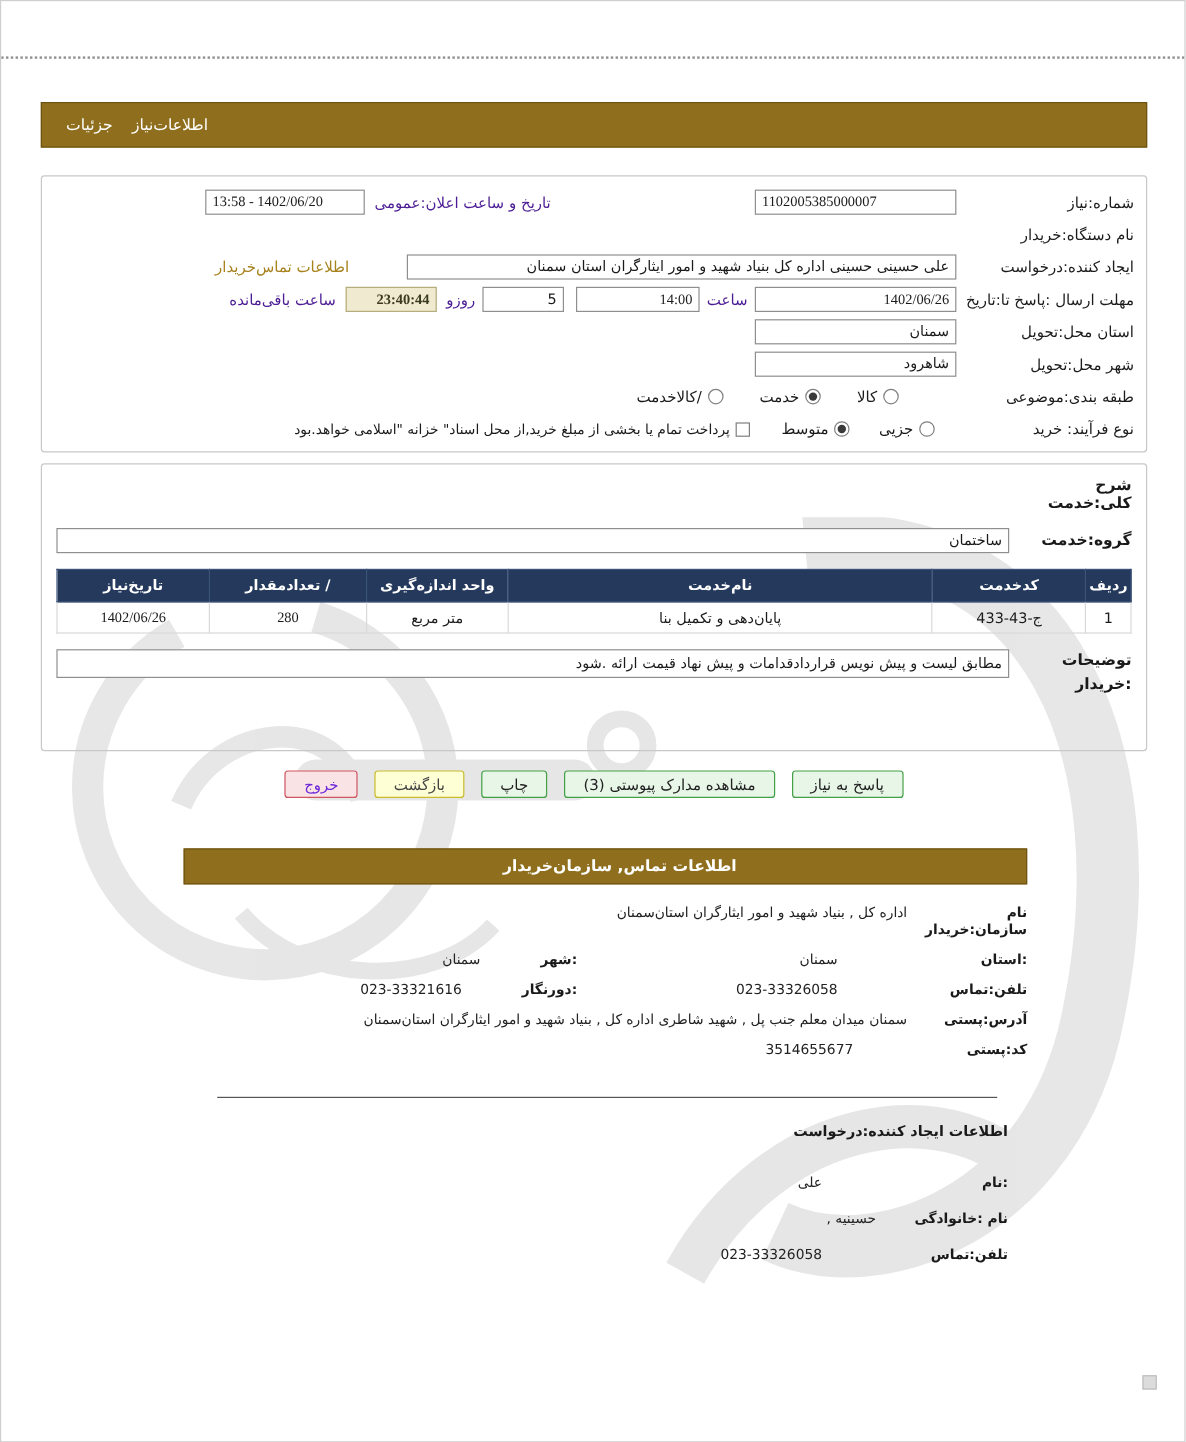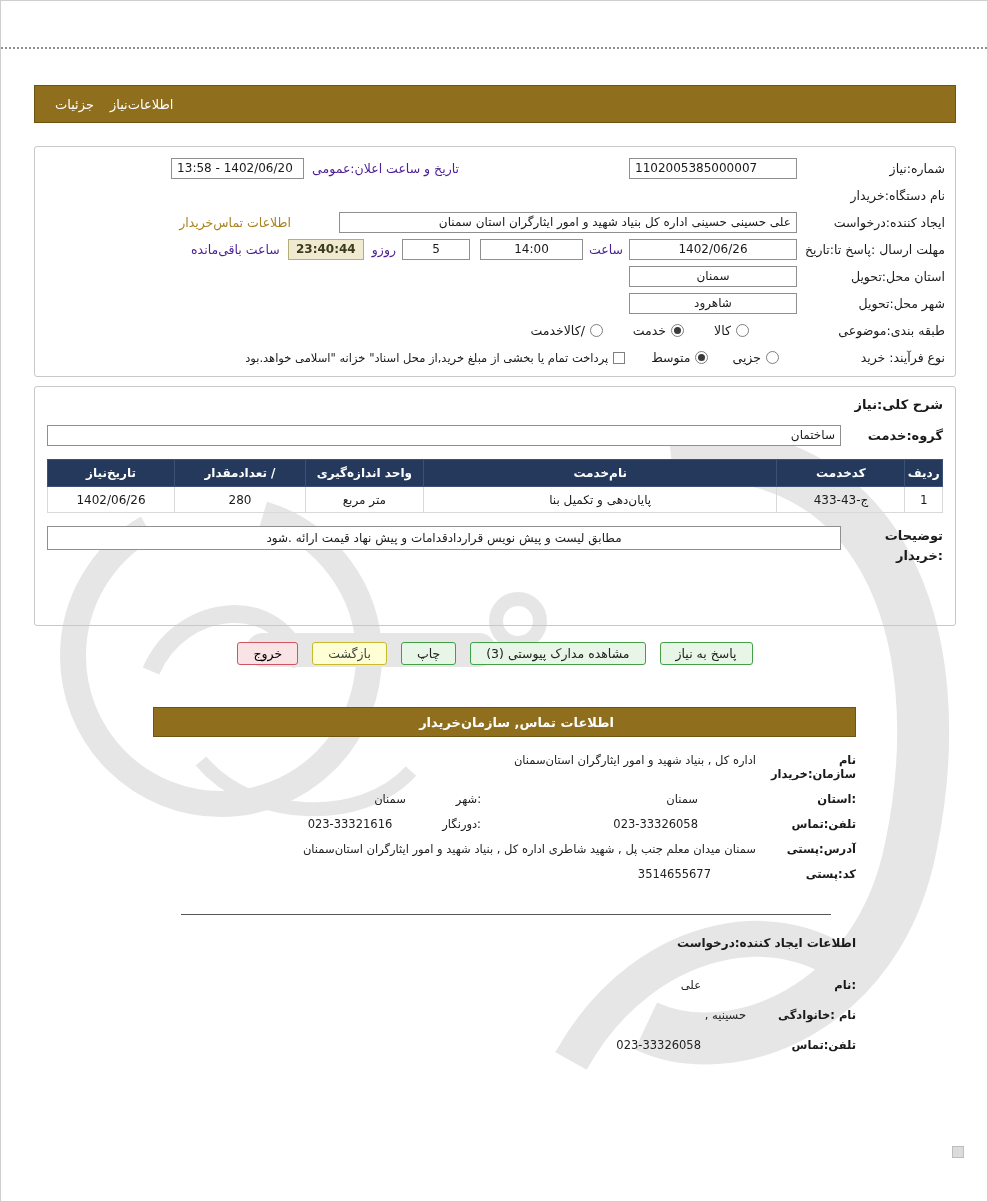--- a/index.html
+++ b/index.html
@@ -36,22 +36,22 @@
   .panel1 { top:145px; left:33px; width:922px; height:231px; padding:8px 10px 4px; font-size:12.5px; }
   .panel2 { top:385px; left:33px; width:922px; height:240px; padding:10px 12px; font-size:12.5px; }
 
   .frow { display:flex; align-items:center; height:27px; }
   .flabel { width:148px; flex:none; color:#1c1c1c; }
   .ilabel { flex:none; color:#4c1d95; }
   .inp {
     border:1px solid #8f8f8f; background:#fff; height:21px; line-height:19px;
     padding:0 5px; font-size:12px; display:inline-block; overflow:hidden; white-space:nowrap;
   }
-  .ltr { direction:ltr; unicode-bidi:embed; text-align:left; }
-  .ctr { text-align:center; }
+  .ltr { direction:ltr; unicode-bidi:embed; text-align:left;font-family:Liberation Serif, serif; }
+  .ctr { text-align:right; }
   .w168{width:168px} .w133{width:133px} .w533{width:533px} .w458{width:458px}
   .w103{width:103px} .w68{width:68px} .w76{width:76px}
   .g170{margin-right:170px} .g48{margin-right:48px} .g30{margin-right:30px}
   .g26{margin-right:26px} .g24{margin-right:24px} .g18{margin-right:18px}
   .g10{margin-right:10px} .g8{margin-right:8px} .g6{margin-right:6px}
   .beige { background:#f0ead0; border-color:#b5ad7d; font-weight:bold; color:#3a3a1e; }
   .link { color:#a8821e; cursor:pointer; }
 
   .opt { display:flex; align-items:center; gap:5px; flex:none; }
   .radio {
@@ -77,36 +77,36 @@
   .noteslabel { width:102px; flex:none; font-size:13px; font-weight:bold; line-height:1.5; }
 
   
   .btnrow { top:641px; left:0; width:988px; display:flex; justify-content:center; gap:14px; }
   .btn {
     font-size:12.5px; padding:3px 15px; border-radius:3px; cursor:pointer;
     font-family:"DejaVu Sans", sans-serif; white-space:nowrap;
   }
   .btn-green { background:#e7f6e7; border:1px solid #43a047; color:#222; }
   .btn-yellow { background:#ffffd5; border:1px solid #c9bb2e; color:#444; }
-  .btn-pink { background:#fae3e5; border:1px solid #cf5560; color:#000000; }
+  .btn-pink { background:#fae3e5; border:1px solid #cf5560; color:#6d28d9; }
 
   
   .contact { top:752px; left:133px; width:722px; font-size:11.5px; }
   .crow { display:flex; align-items:flex-start; margin-bottom:11px; }
   .clabel { width:100px; flex:none; font-weight:bold; }
-  .clabel2 { flex:none; font-weight:normal; }
+  .clabel2 { flex:none; font-weight:bold; }
   .cval { color:#222; }
   .pair1 { width:275px; flex:none; padding-right:58px; }
   .ind50 { margin-right:50px; }
   .ind45 { margin-right:45px; }
   .num { direction:ltr; unicode-bidi:embed; display:inline-block; }
 
   .hr { top:913px; left:180px; width:650px; border-top:1px solid #555; height:0; }
 
-  .creator { top:935px; left:133px; width:722px; font-size:11.5px; }
+  .creator { top:935px; left:117px; width:722px; font-size:11.5px; }
   .creator .heading3 { font-size:12px; font-weight:bold; margin-bottom:26px; }
   .krow { display:flex; align-items:center; margin-bottom:13px; height:17px; }
   .klabel { width:110px; flex:none; font-weight:bold; }
 
   .scrollfrag { right:23px; bottom:43px; width:12px; height:12px; background:#dcdcdc; border:1px solid #bdbdbd; }
 </style>
 </head>
 <body>
 
 <div class="dotted"></div>
@@ -188,21 +188,21 @@
     </span>
     <span class="opt g26">
       <span class="cb"></span>
       <span class="small">پرداخت تمام یا بخشی از مبلغ خرید,از محل اسناد" خزانه "اسلامی خواهد.بود</span>
     </span>
   </div>
 </div>
 
 <div class="panel panel2 z">
   <div class="brow">
-    <span class="blabel">شرح کلی:نیاز</span>
+    <span class="blabel">شرح کلی:خدمت</span>
   </div>
   <div class="brow">
     <span class="blabel">گروه:خدمت</span>
     <span class="inp grow">ساختمان</span>
   </div>
   <table class="svc">
     <colgroup>
       <col style="width:4.2%">
         <col style="width:14.3%">
         <col style="width:39.5%">

